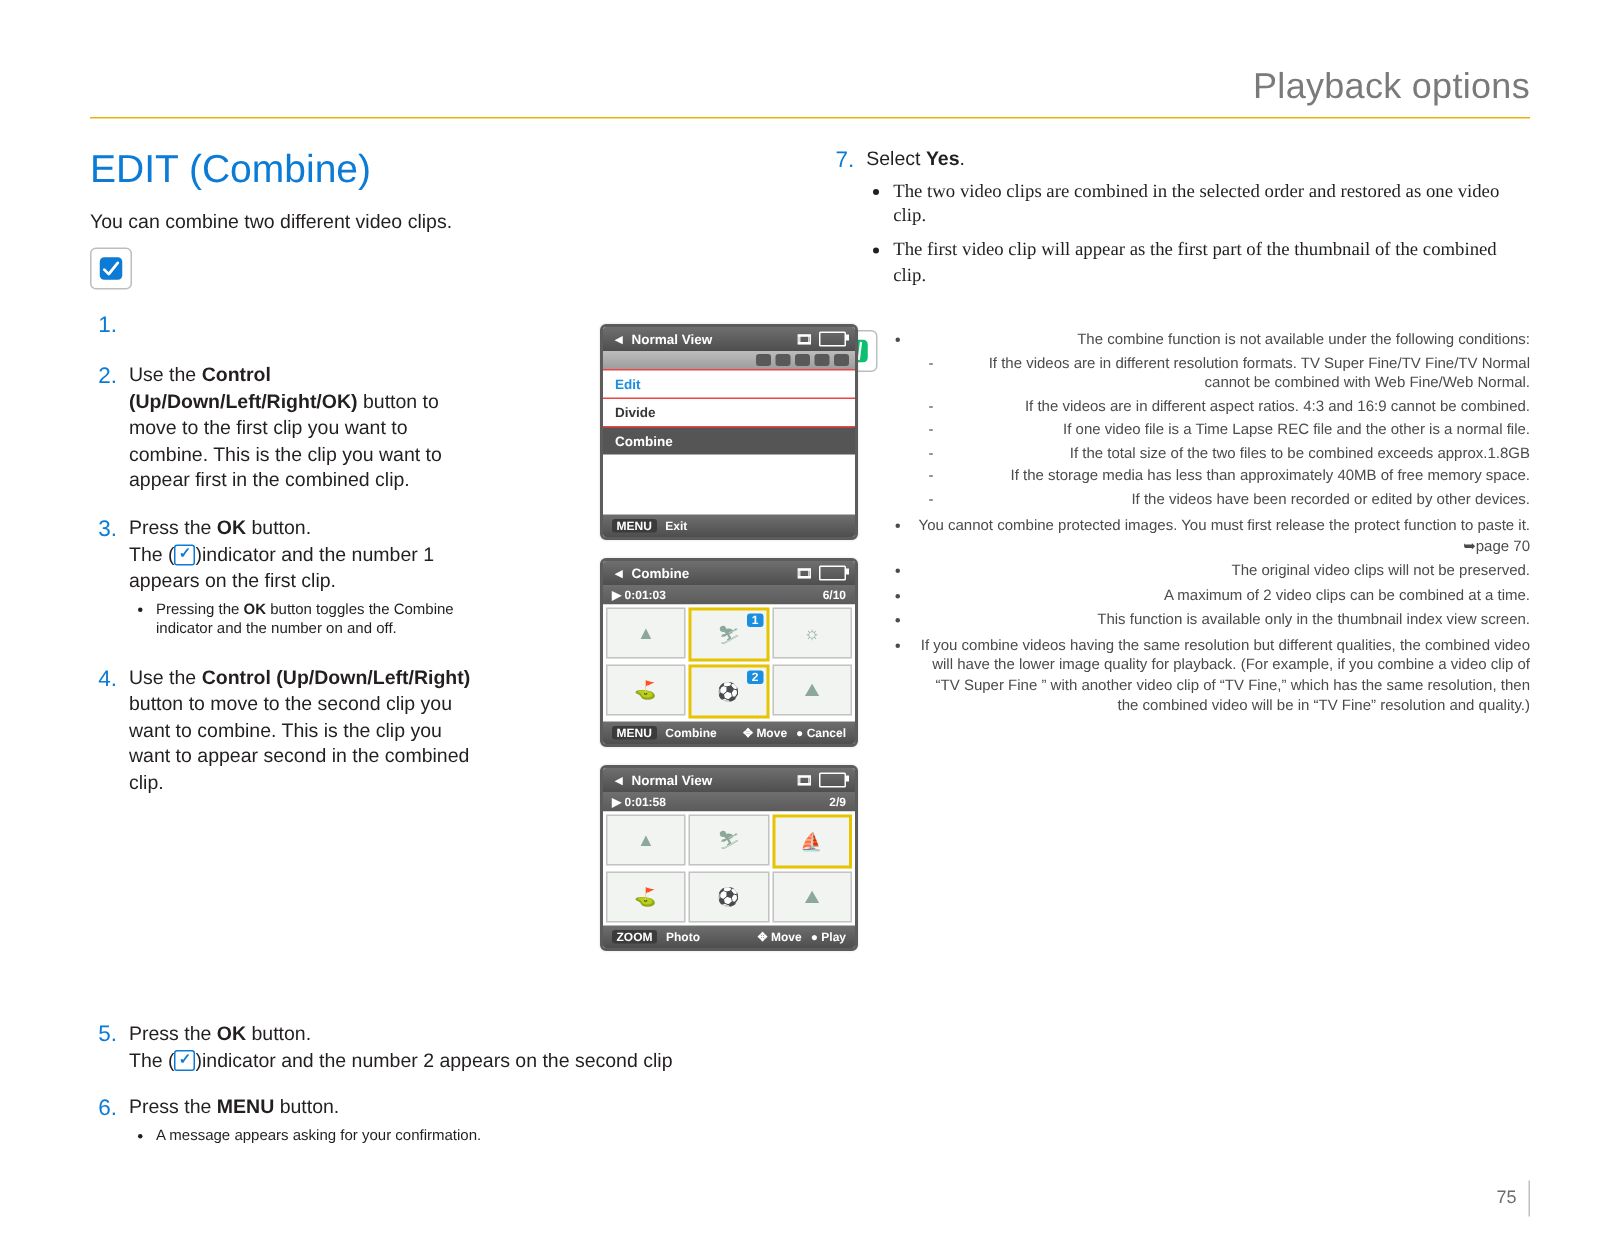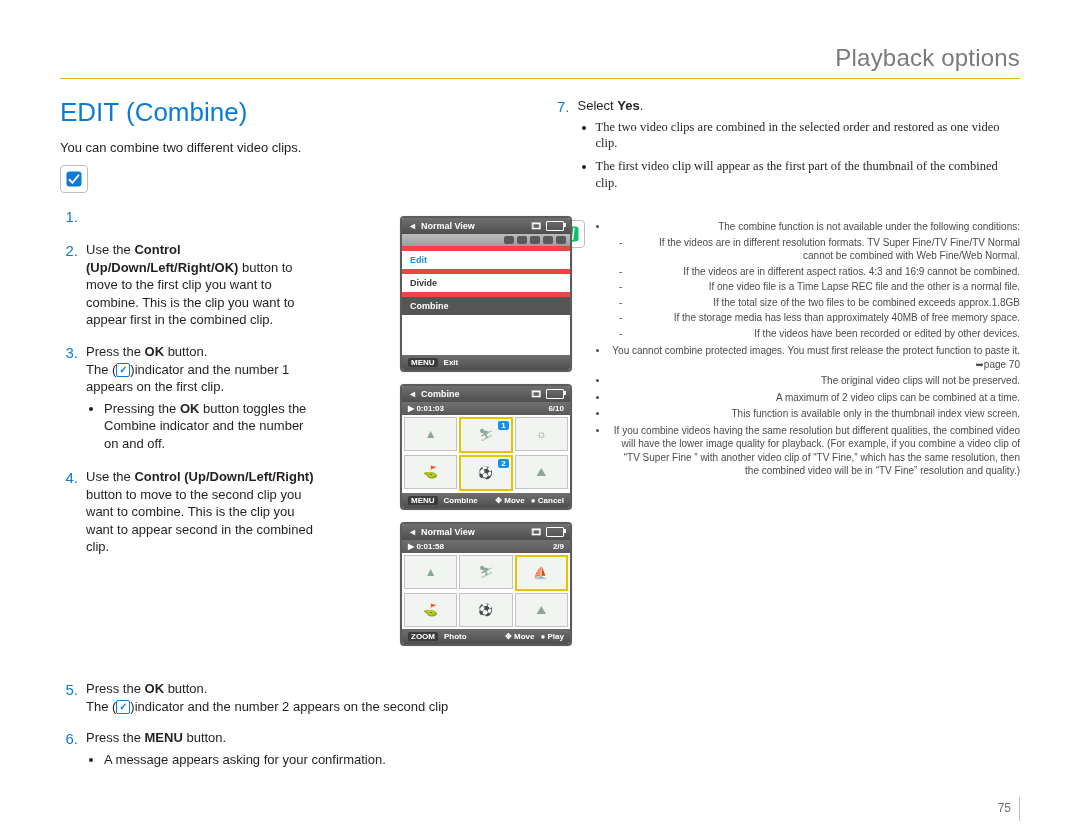--- a/index.html
+++ b/index.html
@@ -14,33 +14,33 @@
   .callout .ico{flex:0 0 26px;height:26px;border:1px solid #bdbdbd;border-radius:4px;display:flex;align-items:center;justify-content:center;background:#fff;}
   .callout .ico svg{width:18px;height:18px;}
   .callout ul{margin:2px 0 0 0;padding-left:14px;font-size:10px;line-height:1.35;color:#4b4b4b;}
   .callout ul li{margin:0;}
   .steps{counter-reset:step;font-size:13px;line-height:1.35;}
   .step{display:flex;gap:8px;margin:0 0 14px 0;}
   .step .num{color:#0b7bd5;font-size:15px;min-width:18px;text-align:right;}
   .step .num::after{content:".";}
   .step .body{flex:1;}
   .step .body b{font-weight:700;}
-  .sub{font-size:13px;margin-left:0;}
+  .sub{font-size:10px;margin-left:0;}
   .sub.bullet{list-style:disc;padding-left:18px;margin:4px 0 0 0;}
   .sub.bullet li{margin-bottom:2px;}
   .screens{position:absolute;left:400px;top:216px;width:168px;}
   .screen{width:168px;border:2px solid #5c5c5c;border-radius:4px;overflow:hidden;margin-bottom:12px;box-shadow:0 0 0 1px rgba(0,0,0,.04);}
   .sc-top{background:linear-gradient(#6f6f6f,#4e4e4e);color:#fff;font-size:9px;font-weight:700;padding:3px 6px;display:flex;align-items:center;gap:4px;}
   .sc-top .spacer{flex:1;}
   .sc-battery{width:16px;height:8px;border:1px solid #fff;border-radius:1px;position:relative;}
   .sc-battery::after{content:"";position:absolute;right:-3px;top:1px;width:2px;height:4px;background:#fff;}
   .sc-toolbar{background:linear-gradient(#bcbcbc,#9d9d9d);height:12px;display:flex;align-items:center;justify-content:flex-end;gap:3px;padding:0 4px;}
   .sc-toolbar span{width:10px;height:8px;background:#595959;border-radius:2px;display:block;}
   .sc-list{background:#fff;}
-  .sc-row{font-size:9px;font-weight:700;padding:4px 8px;border-top:5px solid #ef4444;color:#363636;}
+  .sc-row{font-size:9px;font-weight:700;padding:4px 8px;border-top:1px solid #ef4444;color:#363636;}
   .sc-row.edit{color:#1a8ee0;}
   .sc-row.sel{background:#555;color:#fff;}
   .sc-empty{height:40px;}
   .sc-foot{background:linear-gradient(#6f6f6f,#4e4e4e);color:#fff;font-size:8px;font-weight:700;padding:3px 6px;display:flex;gap:6px;align-items:center;}
   .sc-foot .k{background:#3b3b3b;border-radius:2px;padding:0 3px;}
   .sc-foot .fspacer{flex:1;}
   .grid3{display:grid;grid-template-columns:repeat(3,1fr);gap:2px;padding:2px;background:#fff;}
   .thumb{height:32px;border:1px solid #c3c3c3;background:#f2f4f1;display:flex;align-items:center;justify-content:center;font-size:14px;color:#8ba89b;position:relative;}
   .thumb.sel1{border:2px solid #e7c400;}
   .thumb.sel2{border:2px solid #e7c400;}
@@ -49,21 +49,21 @@
   .sc-mid .right{margin-left:auto;}
   .right-top-step{font-size:13px;line-height:1.35;}
   .right-top-step ul{padding-left:18px;margin:4px 0 0 0;font-size:12.5px;}
   .right-top-step ul li{margin-bottom:6px;font-family:Liberation Serif, serif;}
   .fine{font-size:10.5px;line-height:1.35;color:#4b4b4b;}
   .fine>ul{padding-left:14px;margin:0;}
   .fine>ul>li{margin-bottom:3px;}
   .fine ul.dash{list-style:none;padding-left:10px;margin:2px 0 4px 0;}
   .fine ul.dash li{position:relative;padding-left:10px;margin-bottom:2px;}
   .fine ul.dash li::before{content:"-";position:absolute;left:0;}
-  .pagefoot{position:absolute;right:60px;bottom:4px;font-size:12px;color:#6d6d6d;}
+  .pagefoot{position:absolute;right:60px;bottom:14px;font-size:12px;color:#6d6d6d;}
   .pagefoot .bar{display:inline-block;width:1px;height:24px;background:#bfbfbf;margin-left:8px;vertical-align:middle;}
   .yes{font-weight:700;}
   .icon-play{display:inline-flex;align-items:center;justify-content:center;width:14px;height:10px;border:1px solid #444;border-radius:2px;vertical-align:middle;margin:0 2px;}
   .icon-play::before{content:"";border-left:5px solid #444;border-top:3px solid transparent;border-bottom:3px solid transparent;}
   .icon-check{display:inline-flex;width:12px;height:12px;border:1px solid #0b7bd5;border-radius:2px;align-items:center;justify-content:center;vertical-align:middle;color:#0b7bd5;font-size:10px;font-weight:700;}
   .glyph{color:#8ba89b;font-size:12px;}
 </style>
 </head>
 <body>
 

